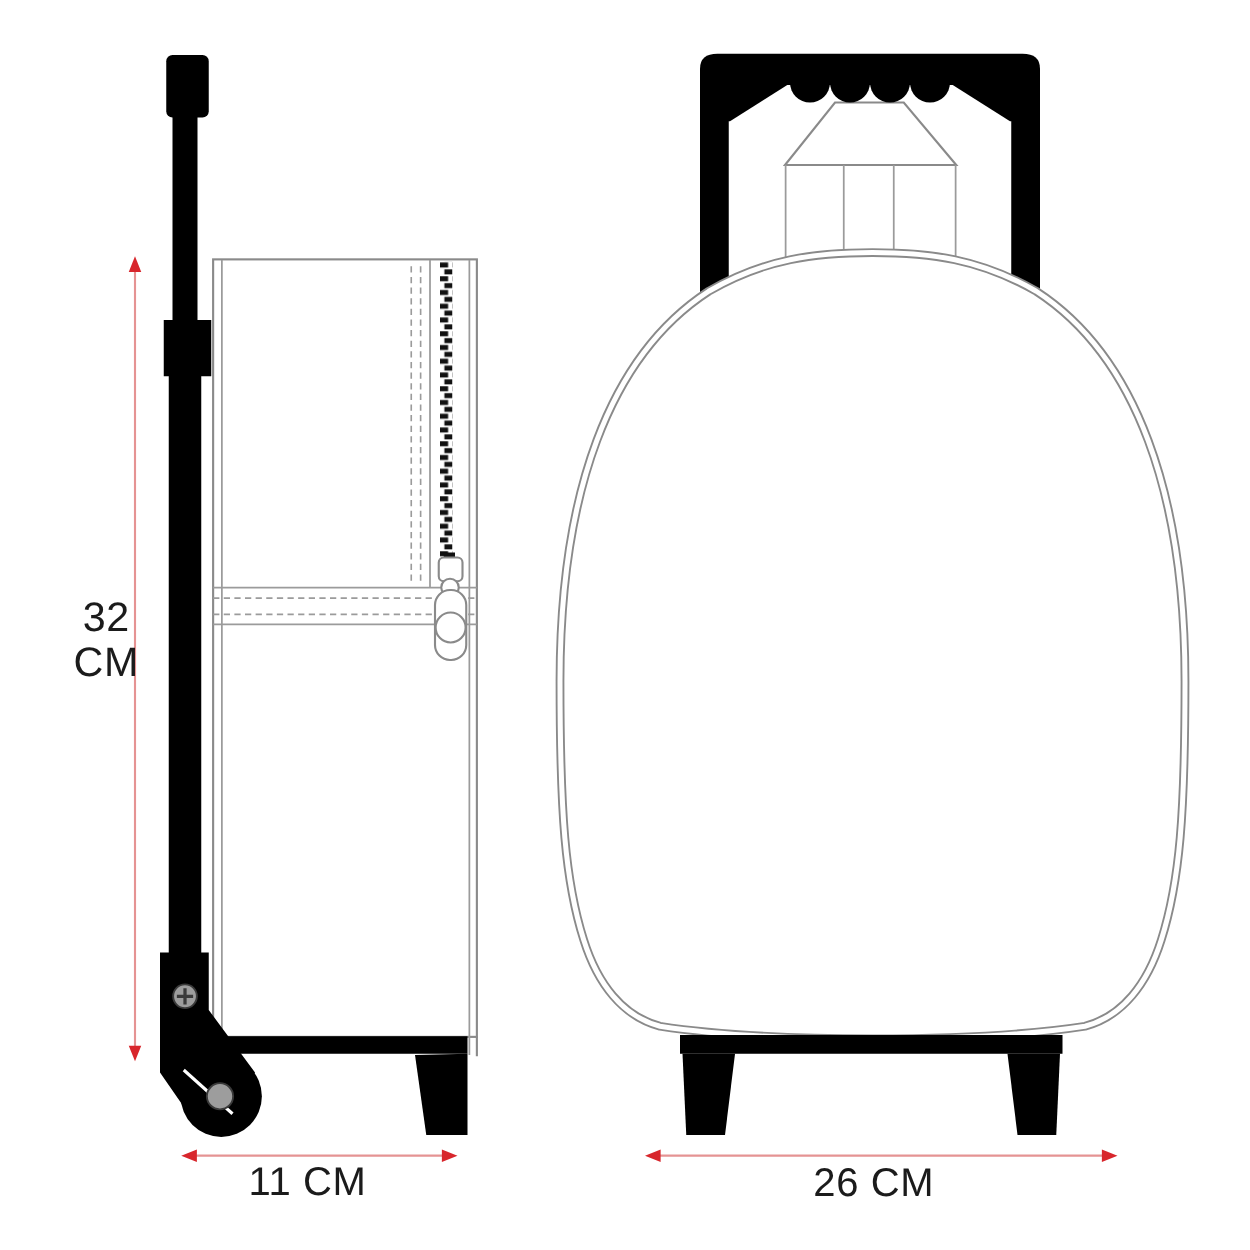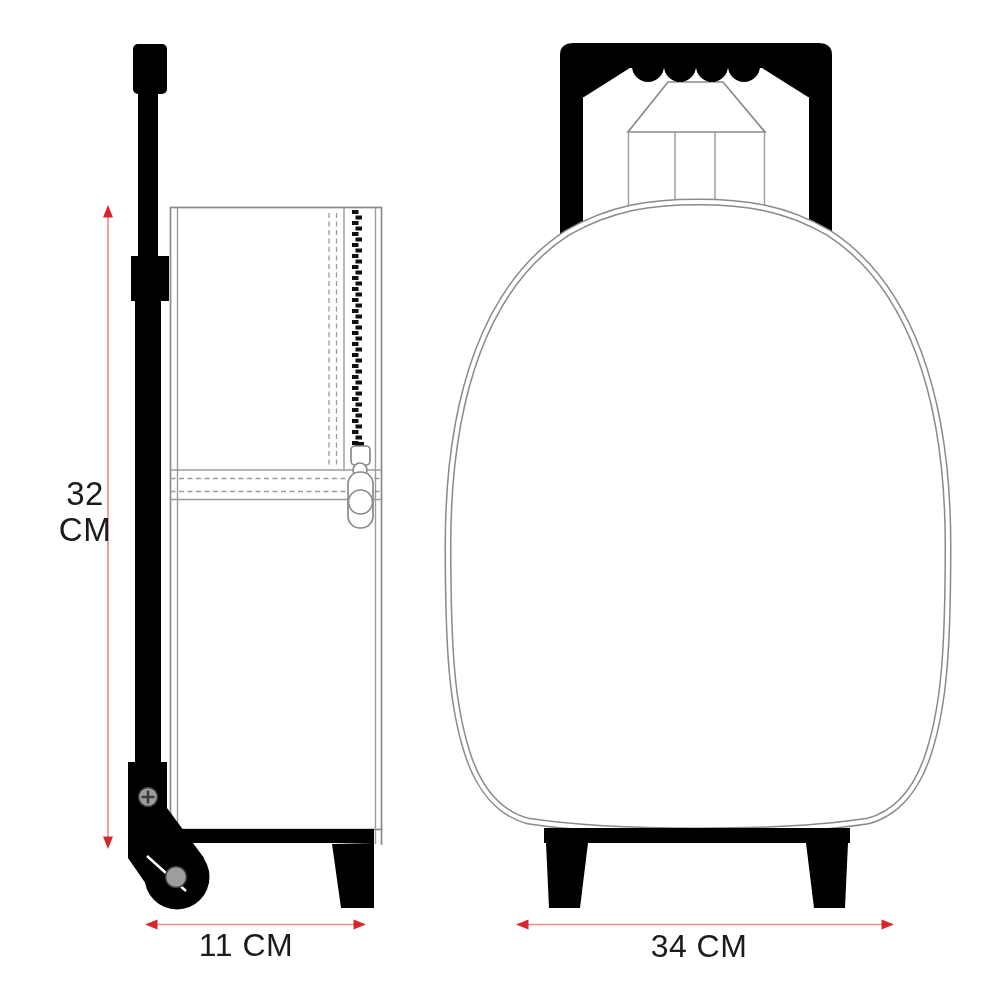--- a/index.html
+++ b/index.html
@@ -165,15 +165,15 @@
     </g>
   </svg>
 
   <div id="dim-height" class="dim-label">
     <div>32</div>
     <div>CM</div>
   </div>
 
   <div id="dim-depth" class="dim-label">11 CM</div>
 
-  <div id="dim-width" class="dim-label">34 CM</div>
+  <div id="dim-width" class="dim-label">26 CM</div>
 
 </div>
 
 </body></html>

